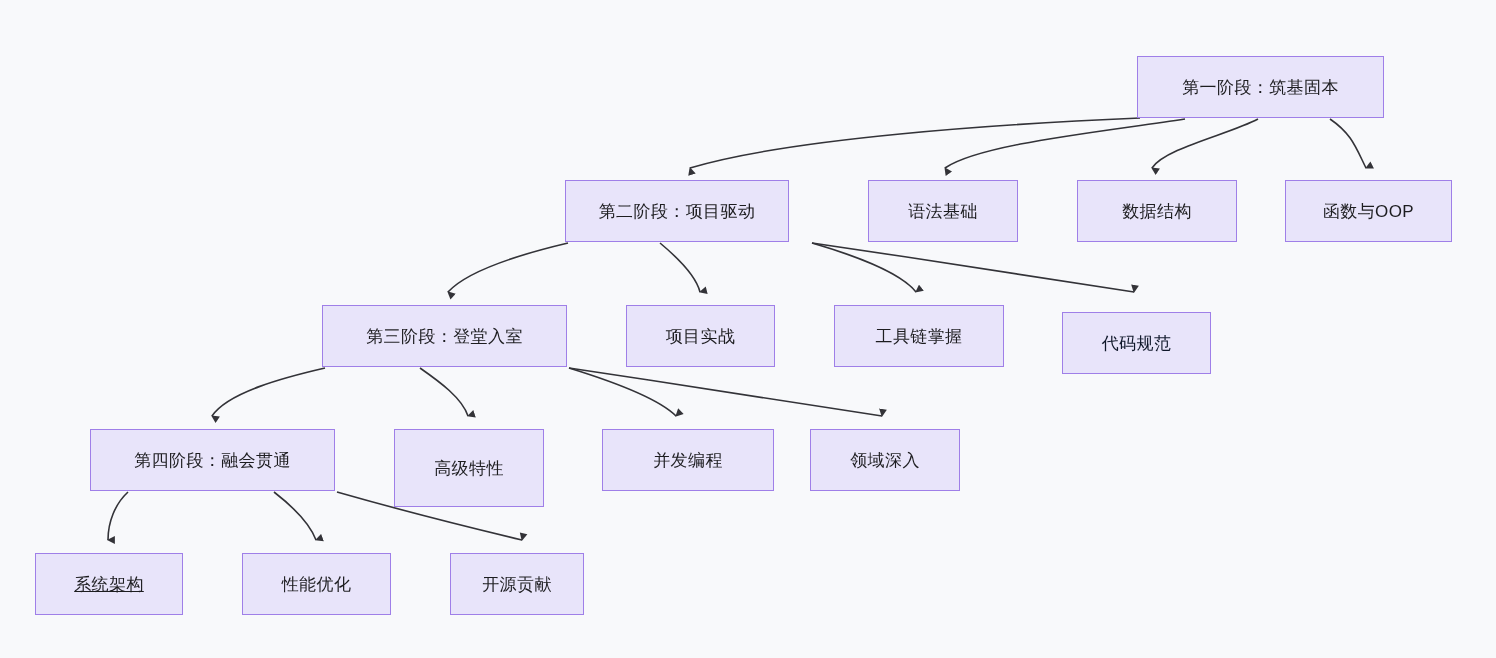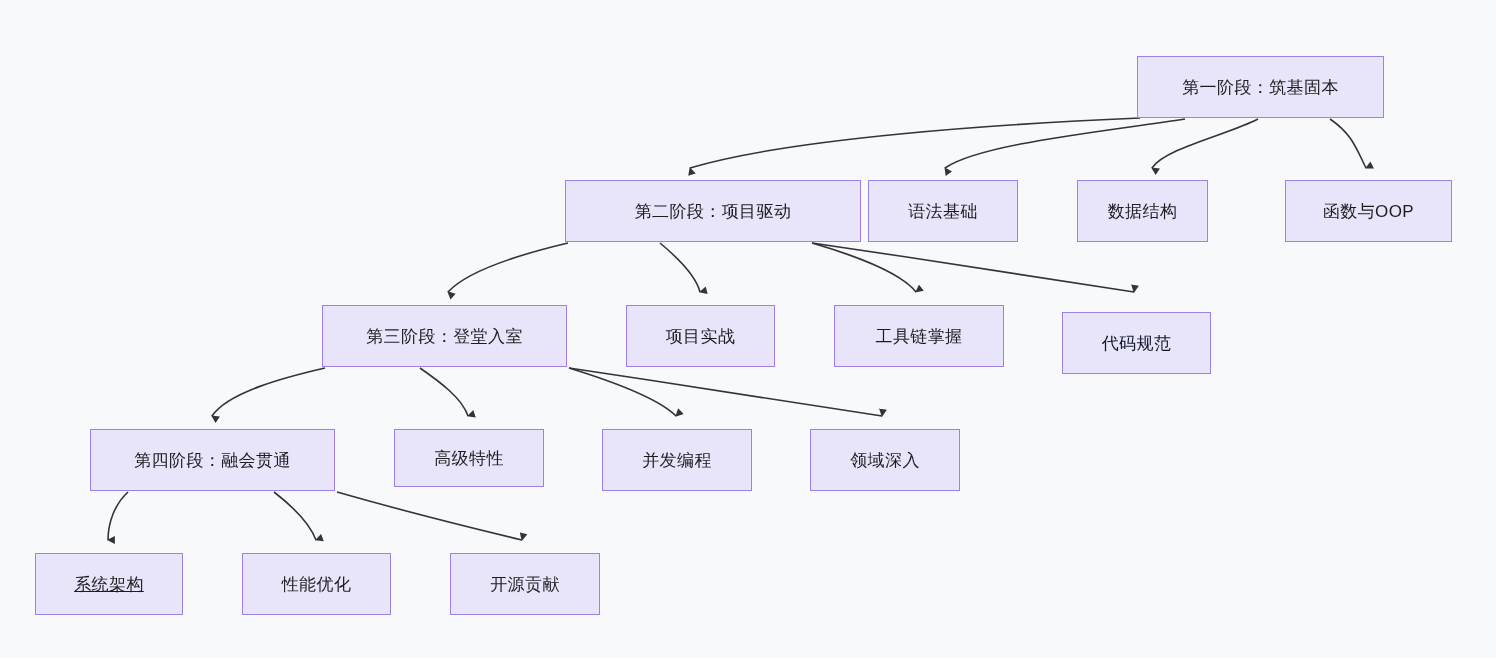--- a/index.html
+++ b/index.html
@@ -82,60 +82,60 @@
         <path class="edge-path" d="M 128,492 C 115,504 108,522 108,540" marker-end="url(#arrowhead)" stroke="#333338"></path>
         <path class="edge-path" d="M 274,492 C 292,506 310,524 316,540" marker-end="url(#arrowhead)" stroke="#333338"></path>
         <path class="edge-path" d="M 337,492 C 400,510 480,530 522,540" marker-end="url(#arrowhead)" stroke="#333338"></path>
       </g>
   </svg>
 
   <div id="nodes-layer">
       <div class="node" style="left: 1137px; top: 56px; width: 247px; height: 62px; background: rgb(232, 228, 250); border-color: rgb(159, 127, 232); color: rgb(29, 29, 32);">
         <span class="node-label">第一阶段：筑基固本</span>
       </div>
-      <div class="node" style="left: 565px; top: 180px; width: 296px; height: 62px; background: rgb(232, 228, 250); border-color: rgb(159, 127, 232); color: rgb(29, 29, 32);">
+      <div class="node" style="left: 565px; top: 180px; width: 224px; height: 62px; background: rgb(232, 228, 250); border-color: rgb(159, 127, 232); color: rgb(29, 29, 32);">
         <span class="node-label">第二阶段：项目驱动</span>
       </div>
       <div class="node" style="left: 868px; top: 180px; width: 150px; height: 62px; background: rgb(232, 228, 250); border-color: rgb(159, 127, 232); color: rgb(29, 29, 32);">
         <span class="node-label">语法基础</span>
       </div>
-      <div class="node" style="left: 1077px; top: 180px; width: 131px; height: 62px; background: rgb(232, 228, 250); border-color: rgb(159, 127, 232); color: rgb(29, 29, 32);">
+      <div class="node" style="left: 1077px; top: 180px; width: 160px; height: 62px; background: rgb(232, 228, 250); border-color: rgb(159, 127, 232); color: rgb(29, 29, 32);">
         <span class="node-label">数据结构</span>
       </div>
       <div class="node" style="left: 1285px; top: 180px; width: 167px; height: 62px; background: rgb(232, 228, 250); border-color: rgb(159, 127, 232); color: rgb(29, 29, 32); text-align: center;">
         <span class="node-label">函数与OOP</span>
       </div>
       <div class="node" style="left: 322px; top: 305px; width: 245px; height: 62px; background: rgb(232, 228, 250); border-color: rgb(159, 127, 232); color: rgb(29, 29, 32);">
         <span class="node-label">第三阶段：登堂入室</span>
       </div>
       <div class="node" style="left: 626px; top: 305px; width: 149px; height: 62px; background: rgb(232, 228, 250); border-color: rgb(159, 127, 232); color: rgb(29, 29, 32);">
         <span class="node-label">项目实战</span>
       </div>
       <div class="node" style="left: 834px; top: 305px; width: 170px; height: 62px; background: rgb(232, 228, 250); border-color: rgb(159, 127, 232); color: rgb(29, 29, 32);">
         <span class="node-label">工具链掌握</span>
       </div>
       <div class="node" style="left: 1062px; top: 312px; width: 149px; height: 62px; background: rgb(232, 228, 250); border-color: rgb(159, 127, 232); color: #0f172a;">
         <span class="node-label">代码规范</span>
       </div>
       <div class="node" style="left: 90px; top: 429px; width: 245px; height: 62px; background: rgb(232, 228, 250); border-color: rgb(159, 127, 232); color: rgb(29, 29, 32);">
         <span class="node-label">第四阶段：融会贯通</span>
       </div>
-      <div class="node" style="left: 394px; top: 429px; width: 150px; height: 58px; background: rgb(232, 228, 250); border-color: rgb(159, 127, 232); color: rgb(29, 29, 32);">
+      <div class="node" style="left: 394px; top: 429px; width: 150px; height: 78px; background: rgb(232, 228, 250); border-color: rgb(159, 127, 232); color: rgb(29, 29, 32);">
         <span class="node-label">高级特性</span>
       </div>
-      <div class="node" style="left: 602px; top: 429px; width: 150px; height: 62px; background: rgb(232, 228, 250); border-color: rgb(159, 127, 232); color: rgb(29, 29, 32); text-align: right;">
+      <div class="node" style="left: 602px; top: 429px; width: 172px; height: 62px; background: rgb(232, 228, 250); border-color: rgb(159, 127, 232); color: rgb(29, 29, 32); text-align: right;">
         <span class="node-label">并发编程</span>
       </div>
       <div class="node" style="left: 810px; top: 429px; width: 150px; height: 62px; background: rgb(232, 228, 250); border-color: rgb(159, 127, 232); color: rgb(29, 29, 32);">
         <span class="node-label">领域深入</span>
       </div>
       <div class="node" style="left: 35px; top: 553px; width: 148px; height: 62px; background: rgb(232, 228, 250); border-color: rgb(159, 127, 232); color: rgb(29, 29, 32); text-decoration: underline;">
         <span class="node-label">系统架构</span>
       </div>
       <div class="node" style="left: 242px; top: 553px; width: 149px; height: 62px; background: rgb(232, 228, 250); border-color: rgb(159, 127, 232); color: rgb(29, 29, 32);">
         <span class="node-label">性能优化</span>
       </div>
-      <div class="node" style="left: 450px; top: 553px; width: 150px; height: 62px; background: rgb(232, 228, 250); border-color: rgb(159, 127, 232); color: rgb(29, 29, 32);">
+      <div class="node" style="left: 450px; top: 553px; width: 134px; height: 62px; background: rgb(232, 228, 250); border-color: rgb(159, 127, 232); color: rgb(29, 29, 32);">
         <span class="node-label">开源贡献</span>
       </div>
     </div>
 
 </div>
 
 </body></html>

